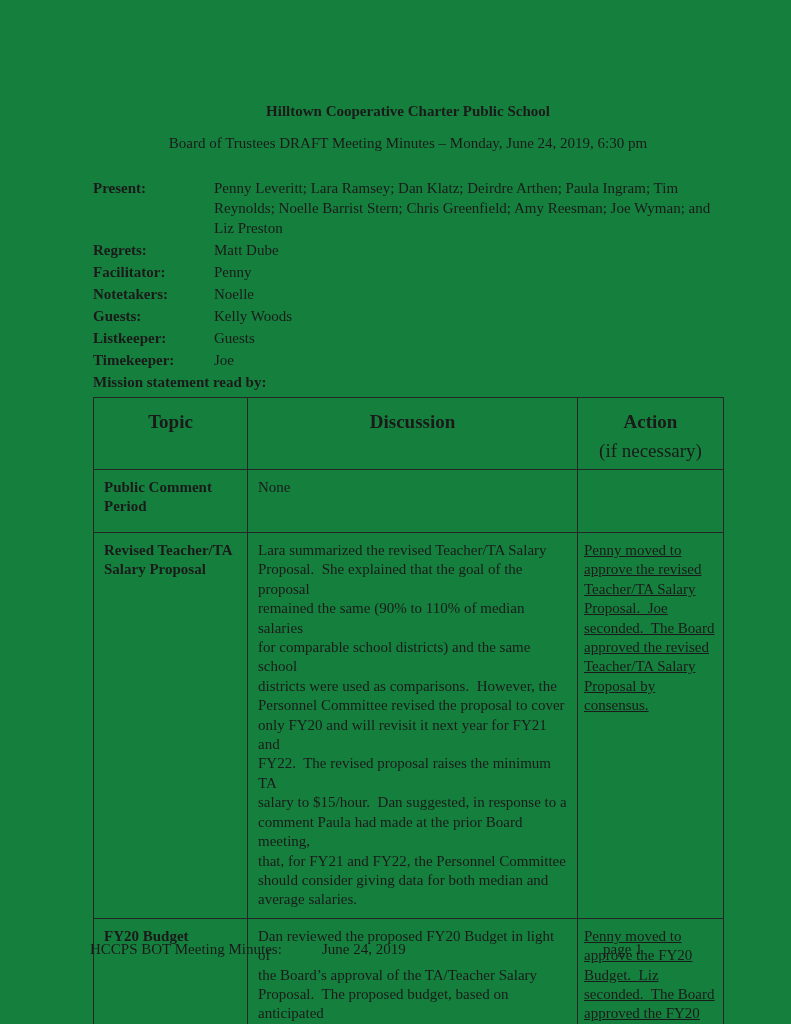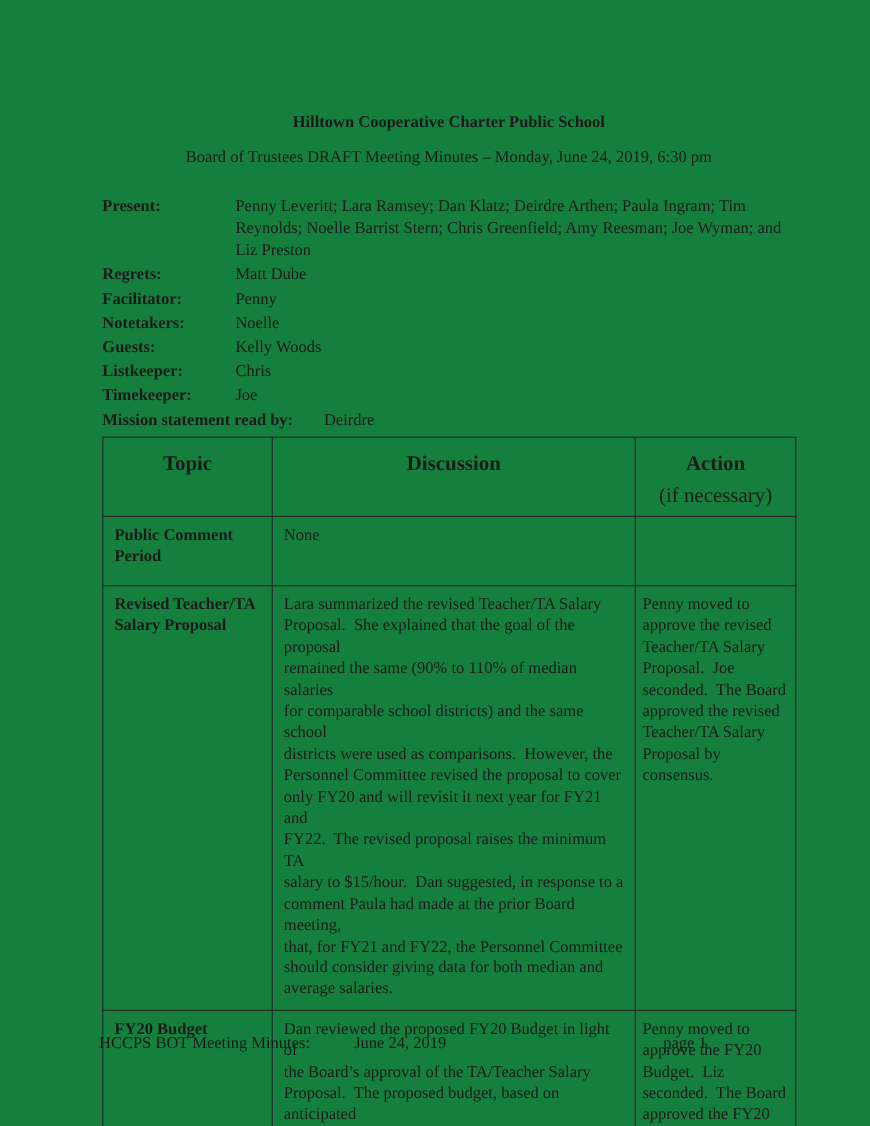--- a/index.html
+++ b/index.html
@@ -39,21 +39,21 @@
     vertical-align: top;
     box-sizing: border-box;
   }
   table.minutes th {
     font-weight: bold; text-align: center;
     height: 72px; padding: 14px 4px 8px 4px;
     font-size: 19px; line-height: 20px;
   }
   .action-sub { margin-top: 9px; font-weight: normal; }
   table.minutes td { padding: 8px 7px 8px 10px; }
-  table.minutes td:nth-child(3) { padding: 8px 1px 8px 6px; }
+  table.minutes td:nth-child(3) { padding: 8px 1px 8px 6px; text-decoration: underline; }
   .cell { line-height: 19.4px; white-space: pre-wrap; }
   .cell-topic { font-weight: bold; }
   tbody tr:nth-child(1) .cell { min-height: 46px; }
   tbody tr:nth-child(2) .cell { min-height: 250px; }
   tbody tr:nth-child(3) .cell { min-height: 116px; }
 
   .footer {
     position: absolute; top: 939px; left: 0; width: 100%;
     height: 20px; line-height: 20px;
   }
@@ -92,31 +92,30 @@
     <span class="field-value">Noelle</span>
   </div>
 
   <div class="field-row">
     <span class="field-label">Guests:</span>
     <span class="field-value">Kelly Woods</span>
   </div>
 
   <div class="field-row">
     <span class="field-label">Listkeeper:</span>
-    <span class="field-value">Chris</span>
+    <span class="field-value">Guests</span>
   </div>
 
   <div class="field-row">
     <span class="field-label">Timekeeper:</span>
     <span class="field-value">Joe</span>
   </div>
 
   <div class="field-row wide">
     <span class="field-label">Mission statement read by:</span>
-    <span class="field-value">Deirdre</span>
   </div>
 </div>
 
     <div class="table-wrap">
       <table class="minutes">
         <colgroup>
           <col style="width:154px">
           <col style="width:330px">
           <col style="width:146px">
         </colgroup>

